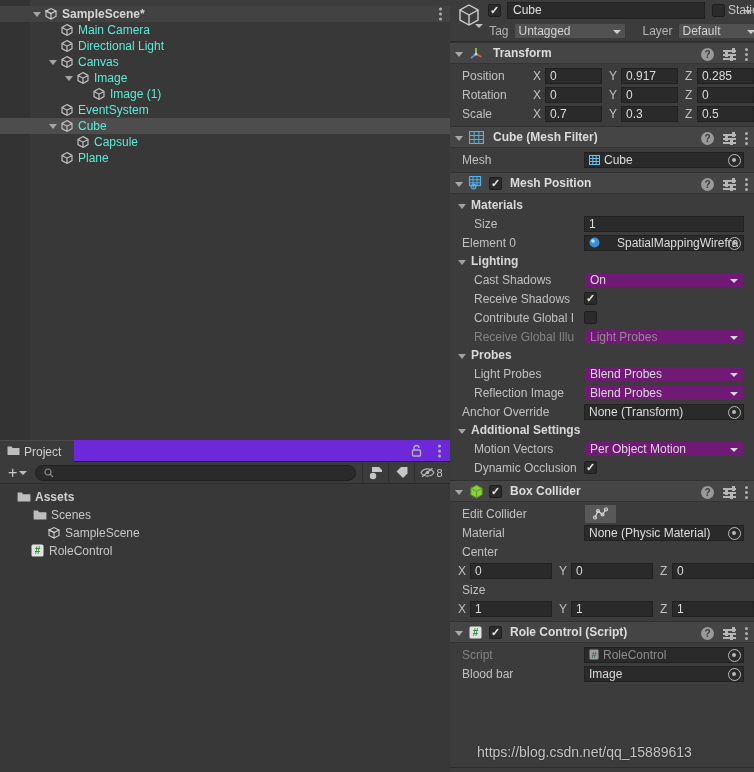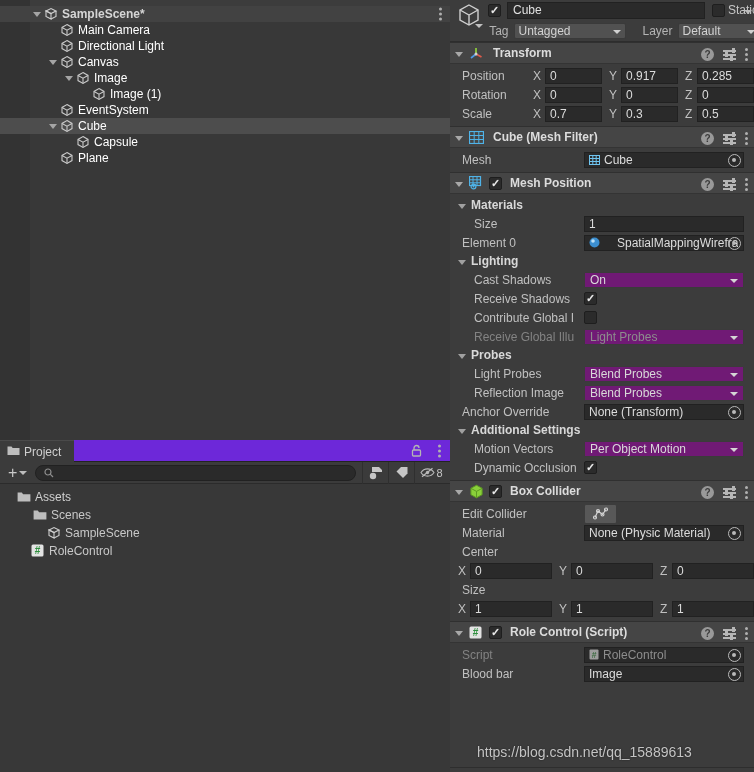--- a/index.html
+++ b/index.html
@@ -15,21 +15,21 @@
 
   
   #left{ width:450px; height:772px; position:relative; background:#383838; border-right:1px solid #232323;}
 
   
   #hierarchy{ position:absolute; left:0; top:0; width:450px; height:440px; background:#383838; }
   #hier-topstrip{ position:absolute; left:0; top:0; width:450px; height:6px; background:#3c3c3c; }
   .hier-gutter{ position:absolute; left:0; top:0; width:30px; height:100%; background:#333333; }
   .hrow{
     position:relative; height:16px; line-height:16px;
-    white-space:nowrap; color:#ffffff; font-size:12px;
+    white-space:nowrap; color:#5eead4; font-size:12px;
     display:flex; align-items:center;
   }
   .hrow.sel{ background:#4d4d4d; }
   .hrow.scene{ background:#424242; font-weight:bold; color:#d5d5d5;}
   .hrow .twisty{
     width:11px; height:11px; flex:0 0 11px; position:relative; margin-right:1px;
   }
   .hrow .twisty.open::after{
     content:""; position:absolute; left:1px; top:3px;
     border-left:4.5px solid transparent; border-right:4.5px solid transparent;
@@ -62,21 +62,21 @@
   .tb-plus .pl{ font-size:16px; color:#c9c9c9; line-height:12px;}
   .caret-d{ width:0;height:0;border-left:4px solid transparent;border-right:4px solid transparent;border-top:4px solid #bdbdbd;}
   #proj-search{
     flex:1; height:16px; background:#2a2a2a; border:1px solid #212121; border-radius:8px;
     margin:0 6px 0 2px; display:flex; align-items:center; padding-left:8px; color:#8a8a8a; font-size:11px;
   }
   .tb-btn{ width:26px;height:22px;display:flex;align-items:center;justify-content:center;border-left:1px solid #2f2f2f;}
   .tb-btn.wide{ width:34px; gap:1px;}
   #proj-tree{ padding-top:4px; }
   .prow{ height:18px; line-height:18px; display:flex; align-items:center; white-space:nowrap; color:#c8c8c8;}
-  .prow.bold{ font-weight:normal; color:#d0d0d0;}
+  .prow.bold{ font-weight:bold; color:#d0d0d0;}
 
   
   #inspector{ width:304px; height:772px; background:#3c3c3c; position:relative; overflow:hidden;}
   .insp-head{ position:relative; height:42px; background:#3c3c3c; border-bottom:1px solid #2d2d2d;}
   .go-icon{ position:absolute; left:6px; top:2px; width:26px;height:26px;}
   .go-icon .cd{ position:absolute; right:-1px; bottom:0px; width:0;height:0;
     border-left:4px solid transparent;border-right:4px solid transparent;border-top:4px solid #c0c0c0;}
   .chk{
     width:13px;height:13px;background:#2b2b2b;border:1px solid #1e1e1e;border-radius:2px;
     display:inline-flex;align-items:center;justify-content:center;flex:0 0 13px;

